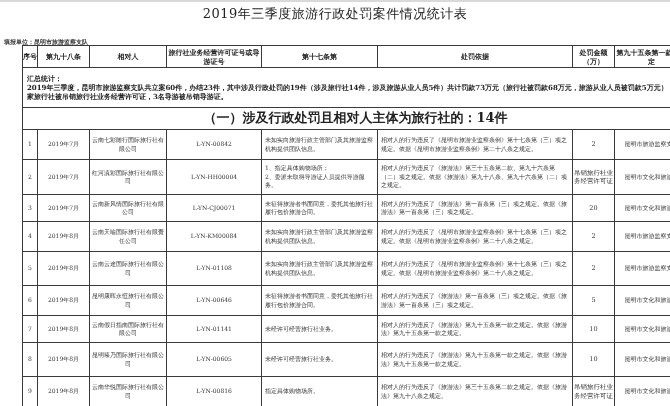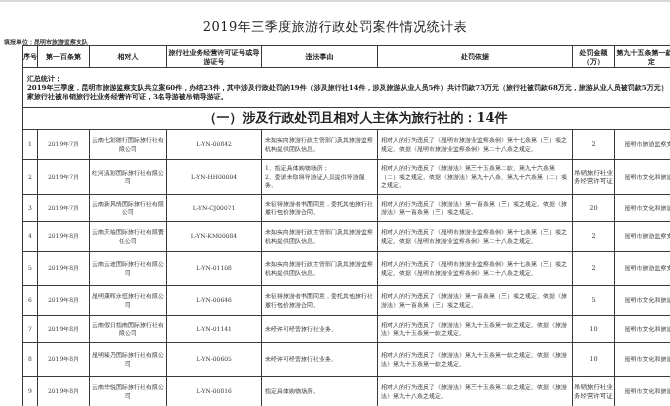--- a/index.html
+++ b/index.html
@@ -1,19 +1,19 @@
 <!DOCTYPE html>
 <html><head>
 <meta charset="utf-8">
 <style>
   * { box-sizing: border-box; margin: 0; padding: 0; }
   html, body { width: 670px; height: 406px; overflow: hidden; background: #ffffff; }
   body { font-family: "DejaVu Serif", "Liberation Serif", serif; color: #1a1a1a; position: relative; }
   .topbar { position: absolute; left: 0; top: 0; width: 670px; height: 2px; background: #d9d9d9; }
-  .title { position: absolute; left: 0; top: 18px; width: 670px; text-align: center; font-size: 13px; letter-spacing: 0.5px; color: #222; }
+  .title { position: absolute; left: 0; top: 5px; width: 670px; text-align: center; font-size: 13px; letter-spacing: 0.5px; color: #222; }
   .unit { position: absolute; left: 4px; top: 38px; font-size: 6px; font-weight: bold; color: #333; }
   table { position: absolute; left: 22px; top: 45px; width: 666px; border-collapse: collapse; table-layout: fixed; }
   td, th { border: 1px solid #3a3a3a; font-size: 6px; line-height: 8.5px; vertical-align: middle; color: #333; }
   th { font-weight: bold; font-size: 7px; line-height: 9px; text-align: center; color: #222; }
   td.c { text-align: center; }
   td.l { text-align: left; padding: 0 3px; }
   .summary { font-size: 7px; line-height: 9px; font-weight: bold; padding: 1px 4px; text-align: left; color: #222; }
   .summary .s-title { display: block; }
   .section { font-size: 13px; font-weight: bold; text-align: center; color: #222; }
   .amount { font-size: 6.5px; }
@@ -32,24 +32,24 @@
     <col style="width:77px">
     <col style="width:95px">
     <col style="width:116px">
     <col style="width:195px">
     <col style="width:42px">
     <col style="width:74px">
   </colgroup>
   <thead>
     <tr style="height:22px">
       <th>序号</th>
-      <th>第一百条第</th>
+      <th>第九十八条</th>
       <th>相对人</th>
       <th>旅行社业务经营许可证号或导游证号</th>
-      <th>违法事由</th>
+      <th>第十七条第</th>
       <th>处罚依据</th>
       <th>处罚金额（万）</th>
       <th>第九十五条第一款之规定</th>
     </tr>
   </thead>
   <tbody id="tbody">
     <tr style="height:40px">
       <td colspan="8" class="summary">
         <span class="s-title">汇总统计：</span>
         <span>2019年三季度，昆明市旅游监察支队共立案60件，办结23件，其中涉及行政处罚的19件（涉及旅行社14件，涉及旅游从业人员5件）共计罚款73万元（旅行社被罚款68万元，旅游从业人员被罚款5万元），4家旅行社被吊销旅行社业务经营许可证，3名导游被吊销导游证。</span>

